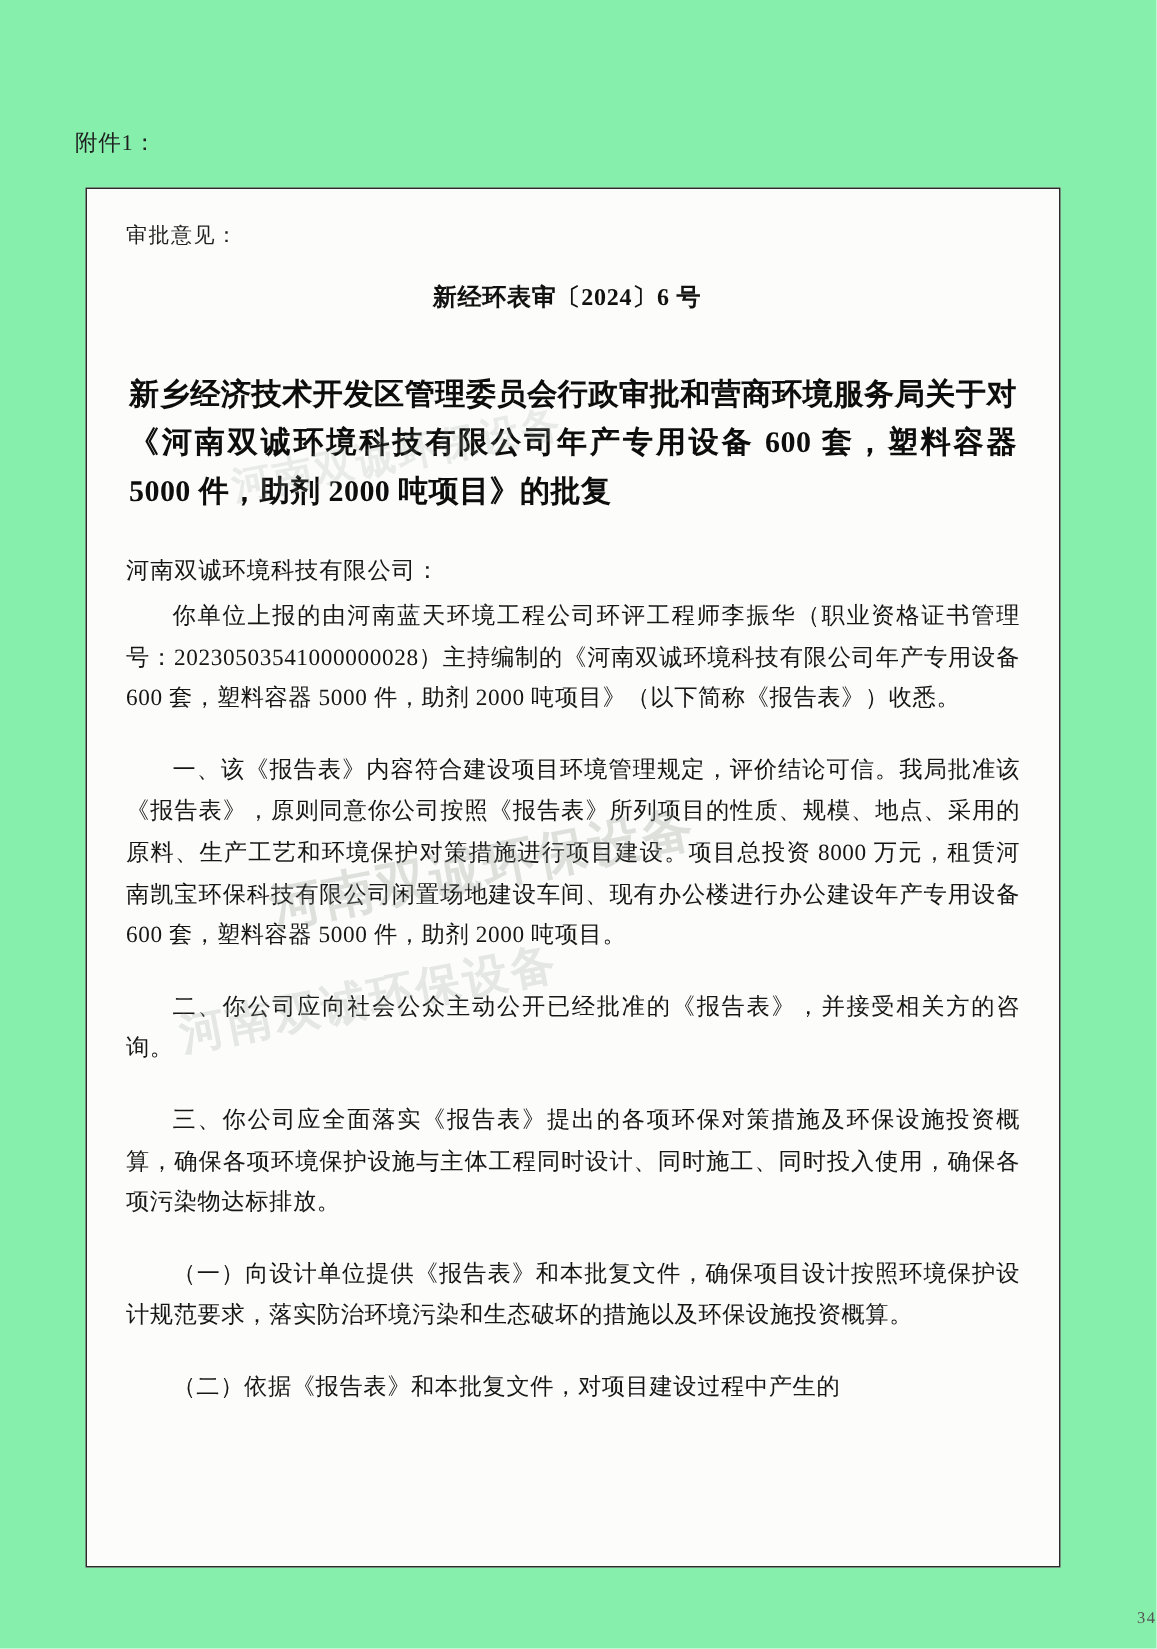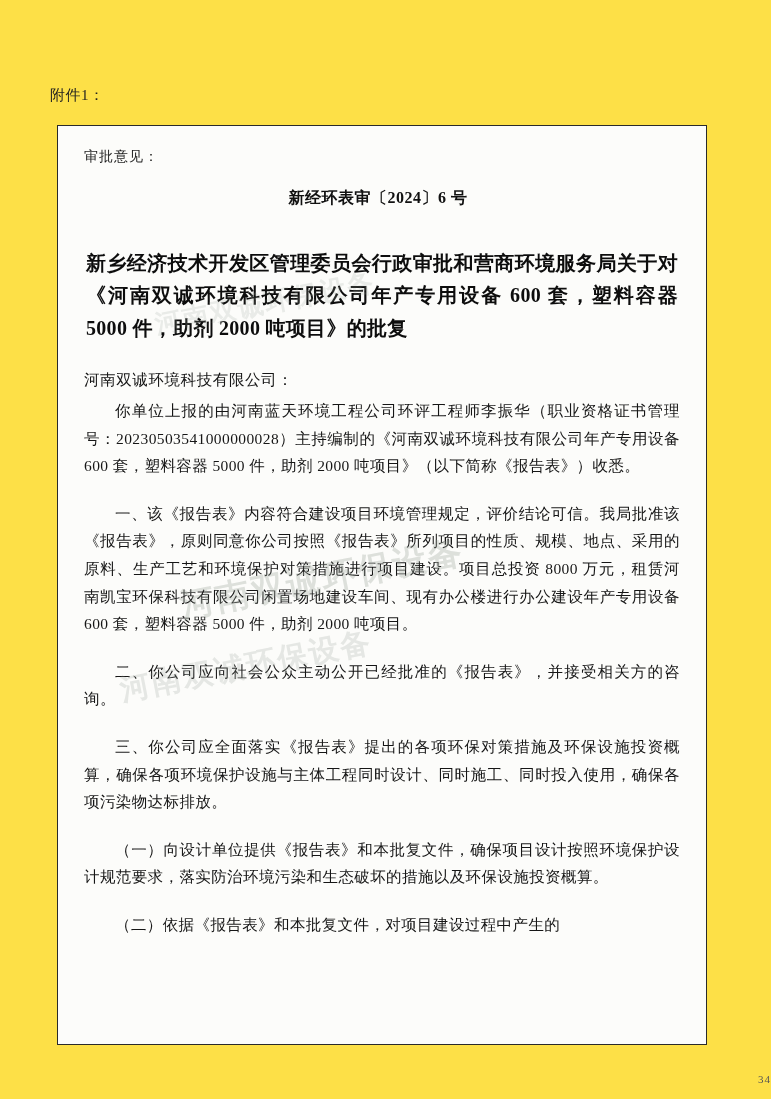--- a/index.html
+++ b/index.html
@@ -13,21 +13,21 @@
     position: relative;
     font-family: "Liberation Serif", serif;
     color: #1b1b1b;
     overflow: hidden;
   }
 
   
   .page {
     position: absolute;
     inset: 0;
-    background: #fde047;
+    background: #86efac;
   }
 
   .attachment-label {
     position: absolute;
     left: 50px;
     top: 86px;
     font-size: 15px;
     letter-spacing: 0.5px;
     color: #1f1f1f;
     font-family: "Liberation Serif", serif;

